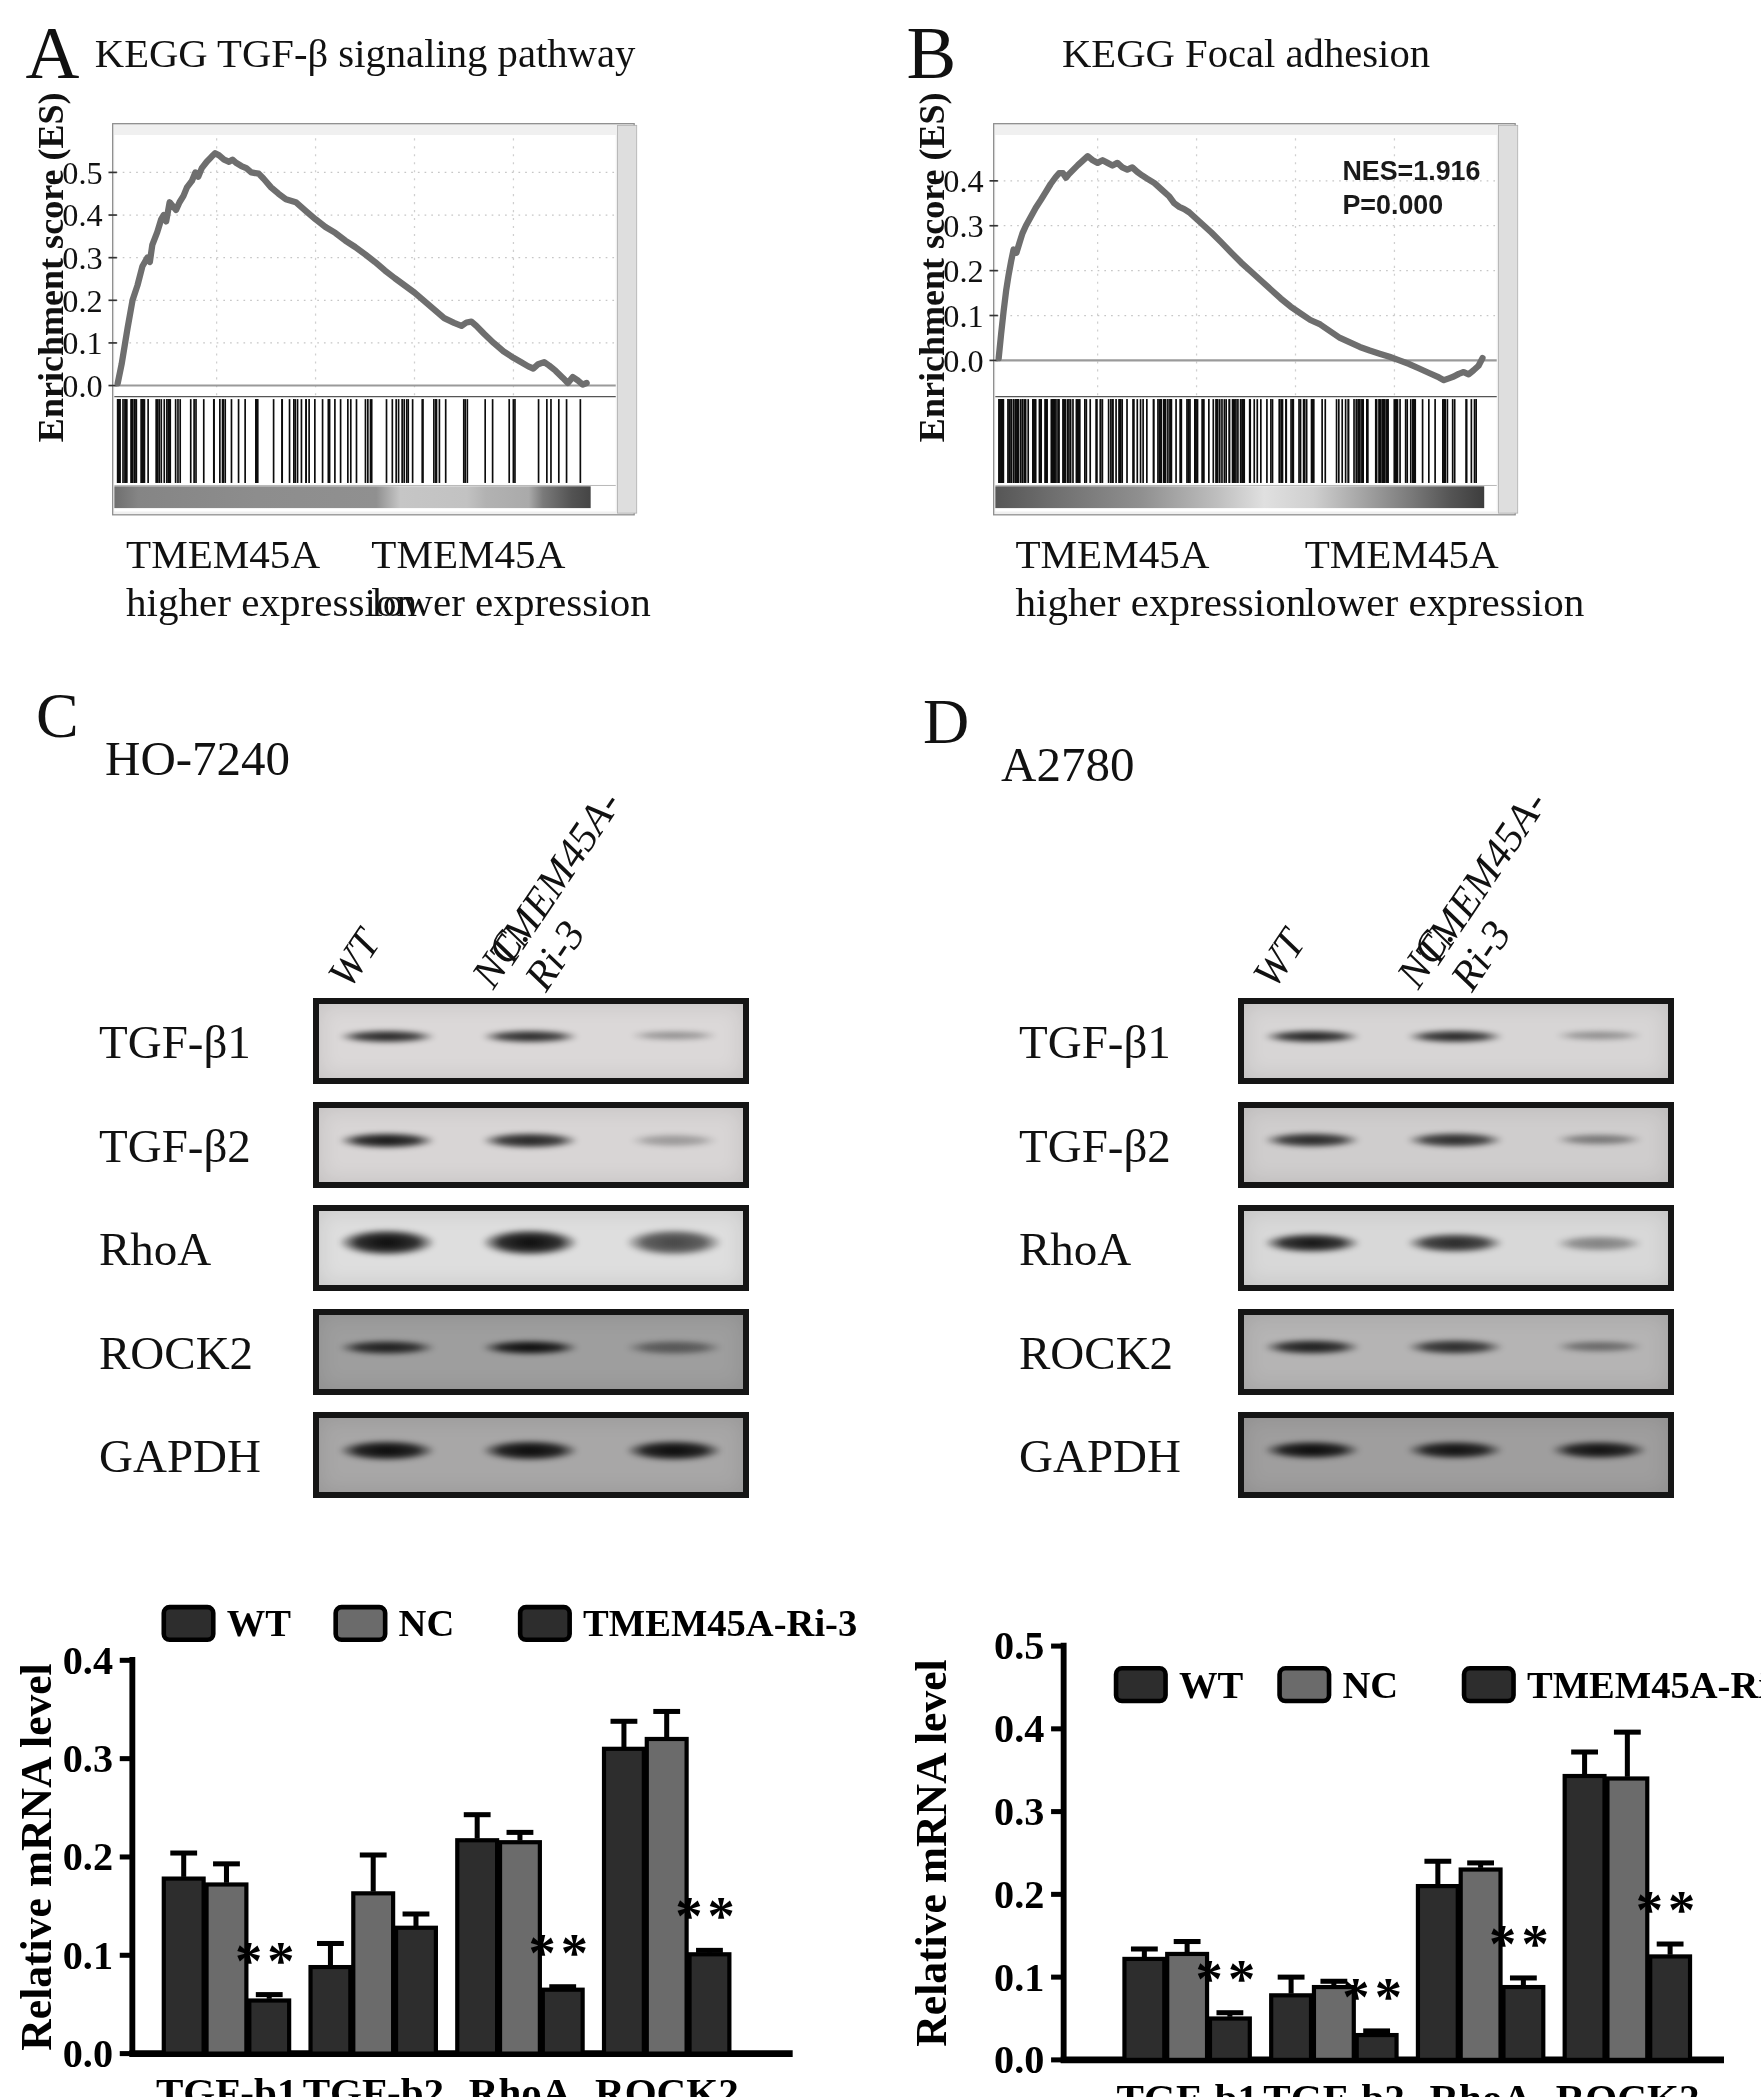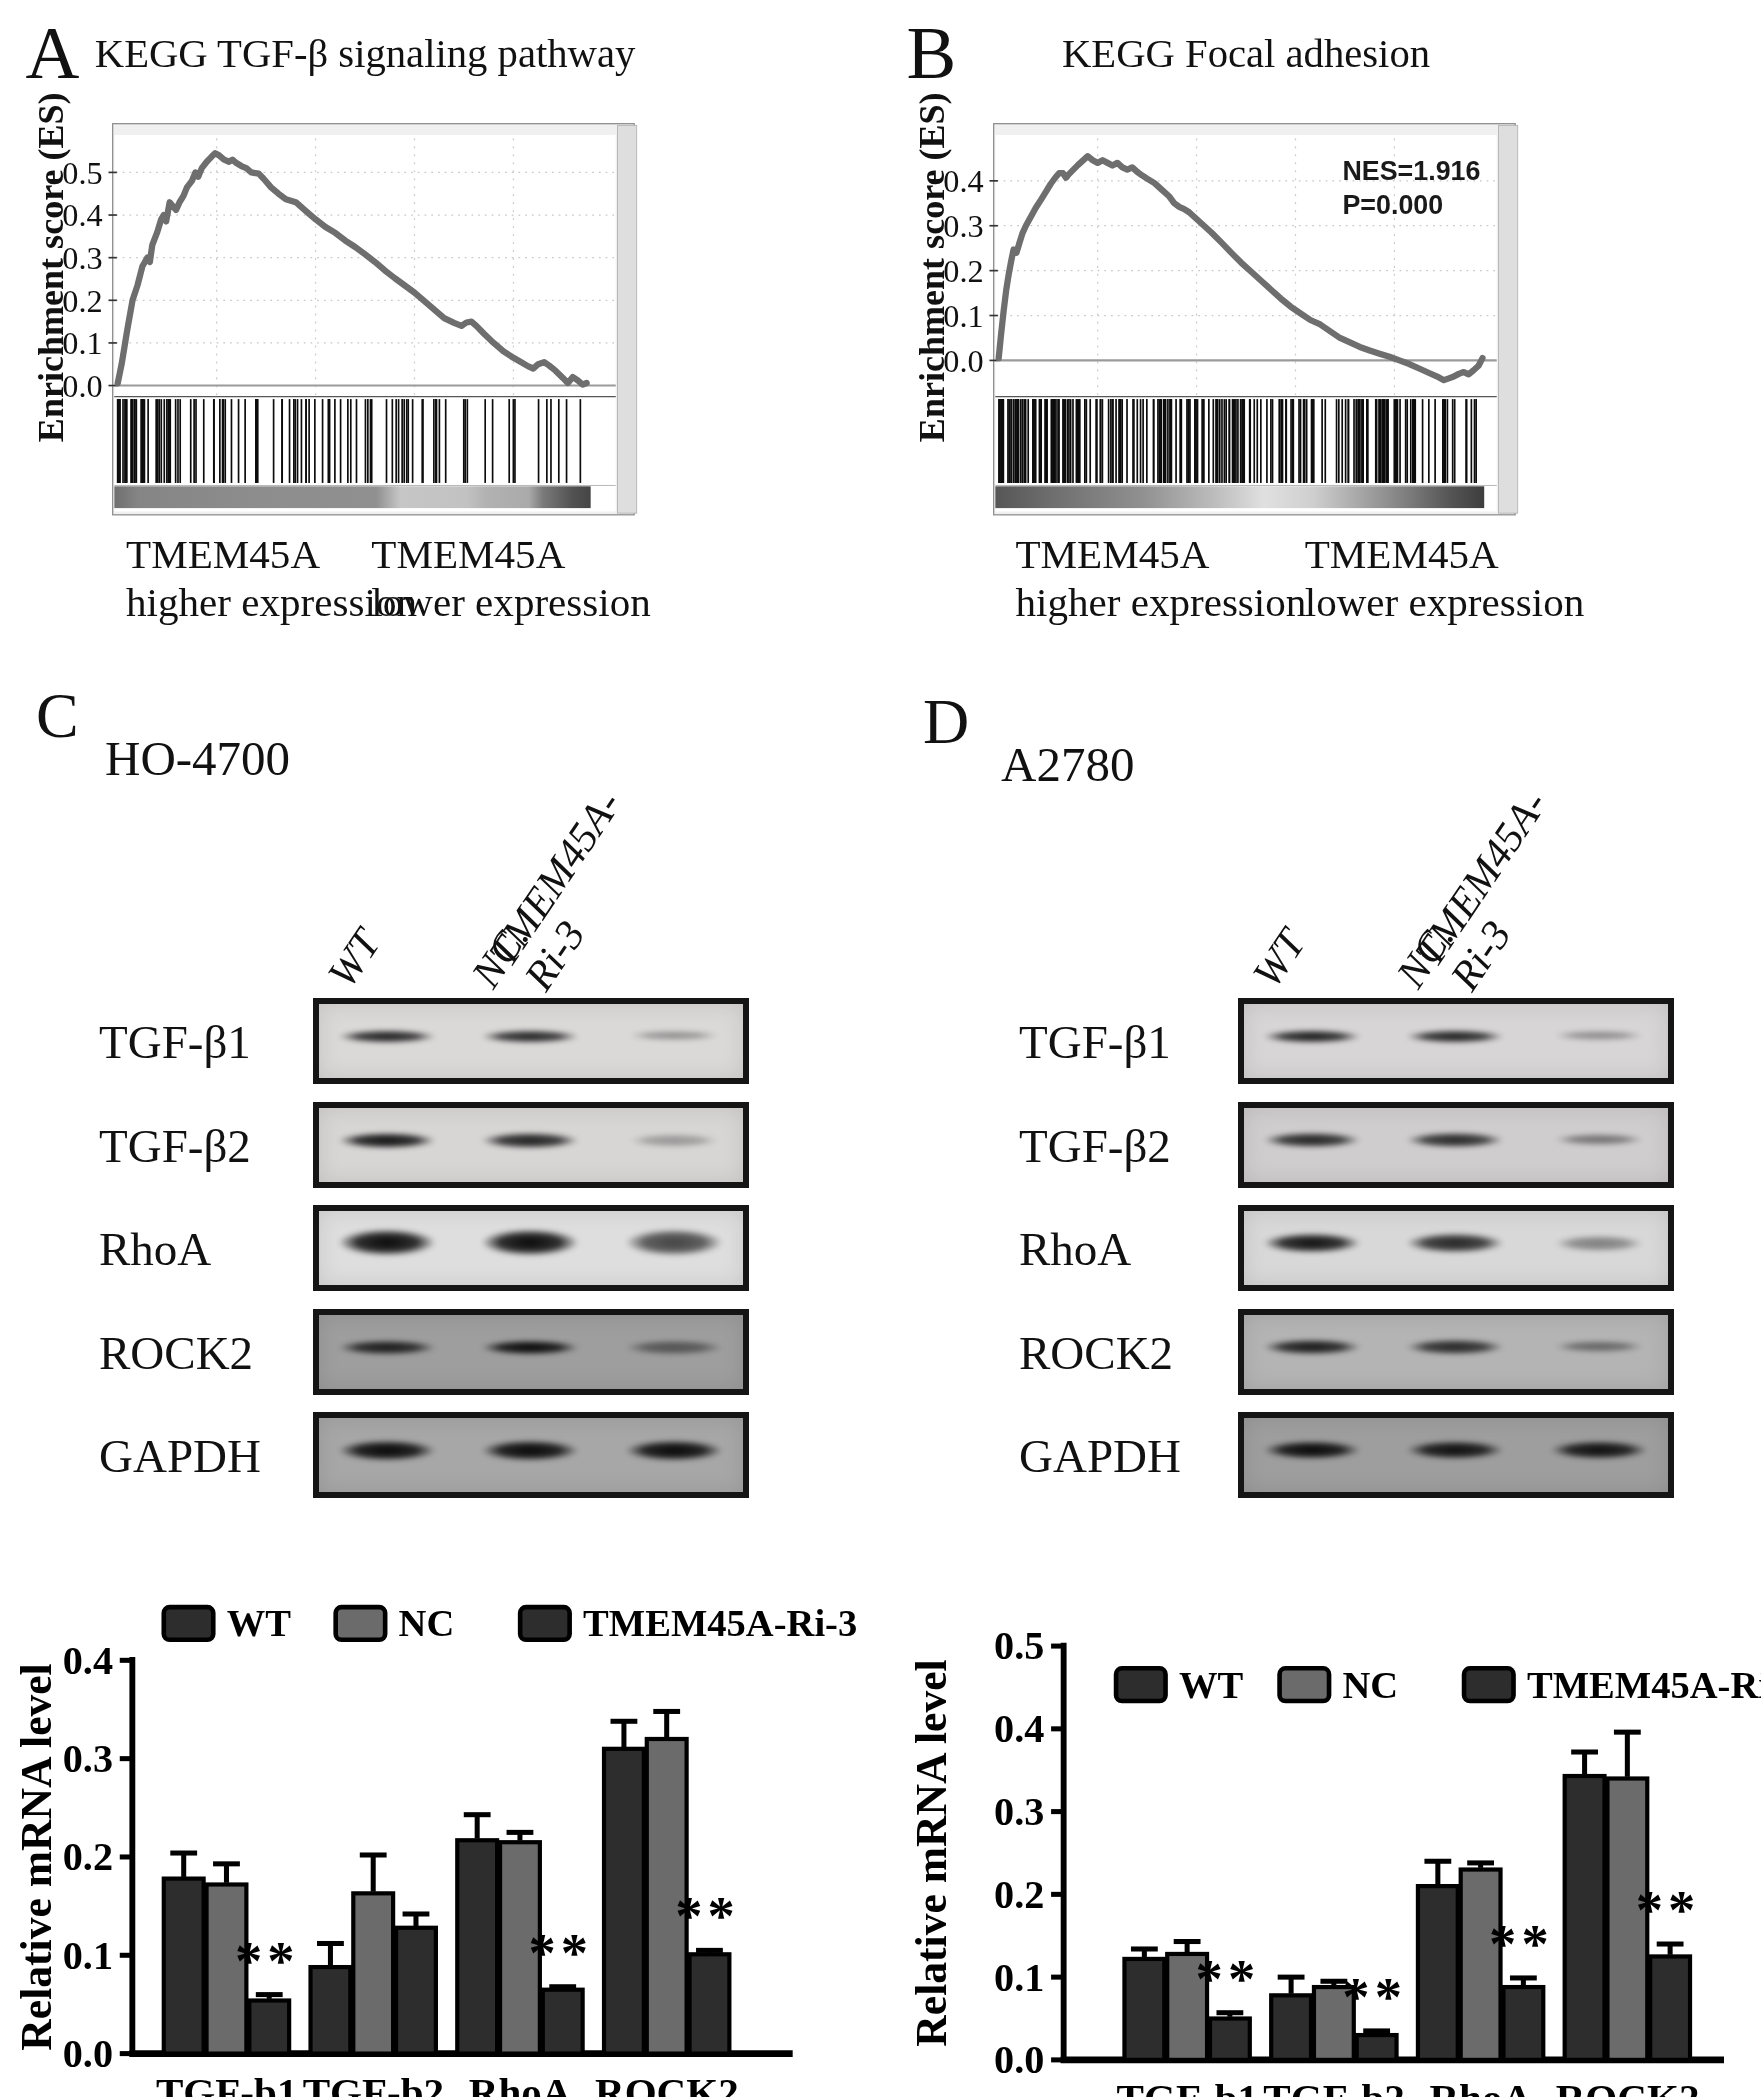--- a/index.html
+++ b/index.html
@@ -498,21 +498,21 @@
       </defs>
       <rect x="272" y="1160" width="1166.1" height="52" fill="url(#grad_gseaB)"></rect>
       <text x="320" y="1355" class="gxlab">TMEM45A</text>
       <text x="320" y="1470" class="gxlab">higher expression</text>
       <text x="1010" y="1355" class="gxlab">TMEM45A</text>
       <text x="1010" y="1470" class="gxlab">lower expression</text>
     </svg>
 </div>
 <div class="cell" id="cellC">
     <div class="blot-letter" style="left:36px;top:25px">C</div>
-    <div class="cellline" style="left:105px;top:76px">HO-4700</div>
+    <div class="cellline" style="left:105px;top:76px">HO-7240</div>
     <div class="lanelabel" style="left:356px;top:341px;transform:translateY(-100%) rotate(-56deg);">WT</div>
     <div class="lanelabel" style="left:500px;top:341px;transform:translateY(-100%) rotate(-56deg);">NC.</div>
     <div class="lanelabel" style="left:553px;top:344px;transform:translateY(-100%) rotate(-56deg);">TMEM45A-
 Ri-3</div>
     <div class="rowlabel" style="left:99px;top:361px">TGF-β1</div>
     <div class="blotbox" style="left:313px;top:344px;width:436px;height:86px;background:#dbd8d8;">
       <div class="band" style="left:4.5px;top:23.6px;width:126px;height:17px;background:radial-gradient(closest-side, rgba(8,8,8,0.88) 0%, rgba(8,8,8,0.7215999999999999) 48%, rgba(8,8,8,0) 78%);"></div>
       <div class="band" style="left:148px;top:23.6px;width:126px;height:17px;background:radial-gradient(closest-side, rgba(8,8,8,0.86) 0%, rgba(8,8,8,0.7051999999999999) 48%, rgba(8,8,8,0) 78%);"></div>
       <div class="band" style="left:298px;top:25px;width:114px;height:13.4px;background:radial-gradient(closest-side, rgba(8,8,8,0.34) 0%, rgba(8,8,8,0.2788) 48%, rgba(8,8,8,0) 78%);"></div>
     </div>

